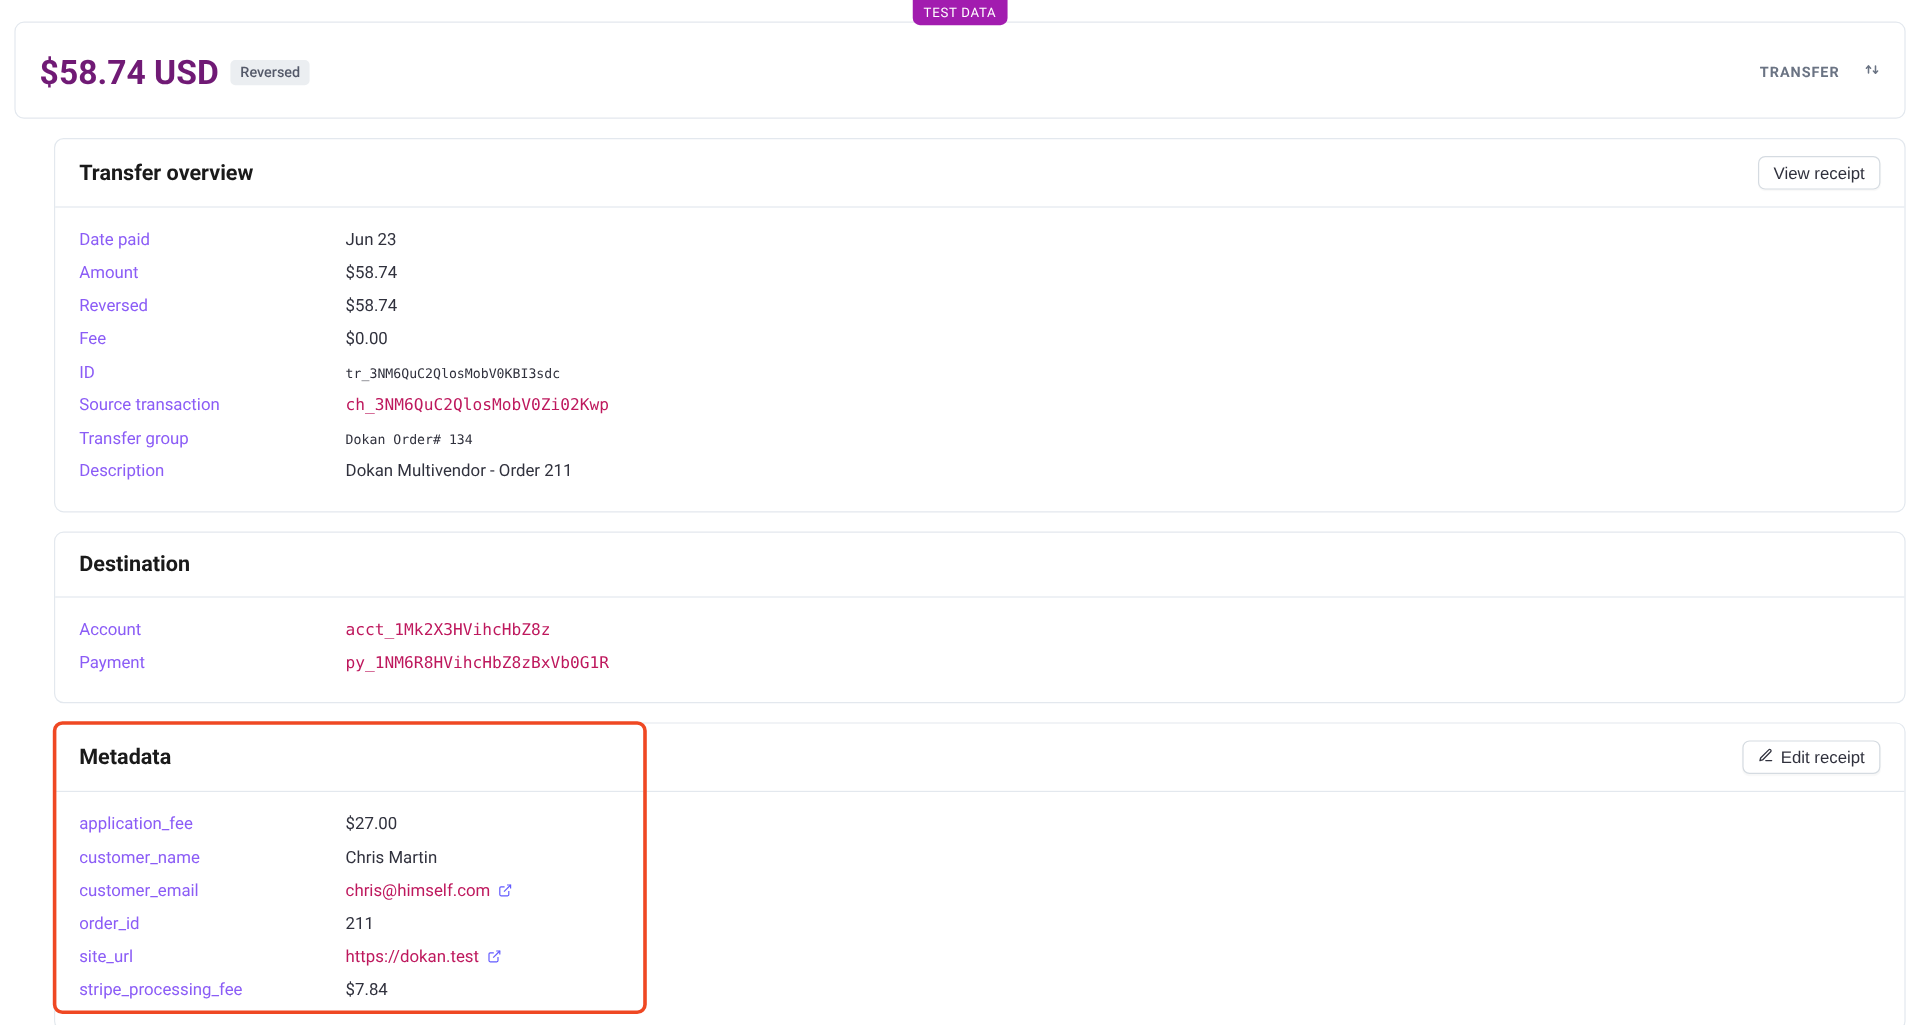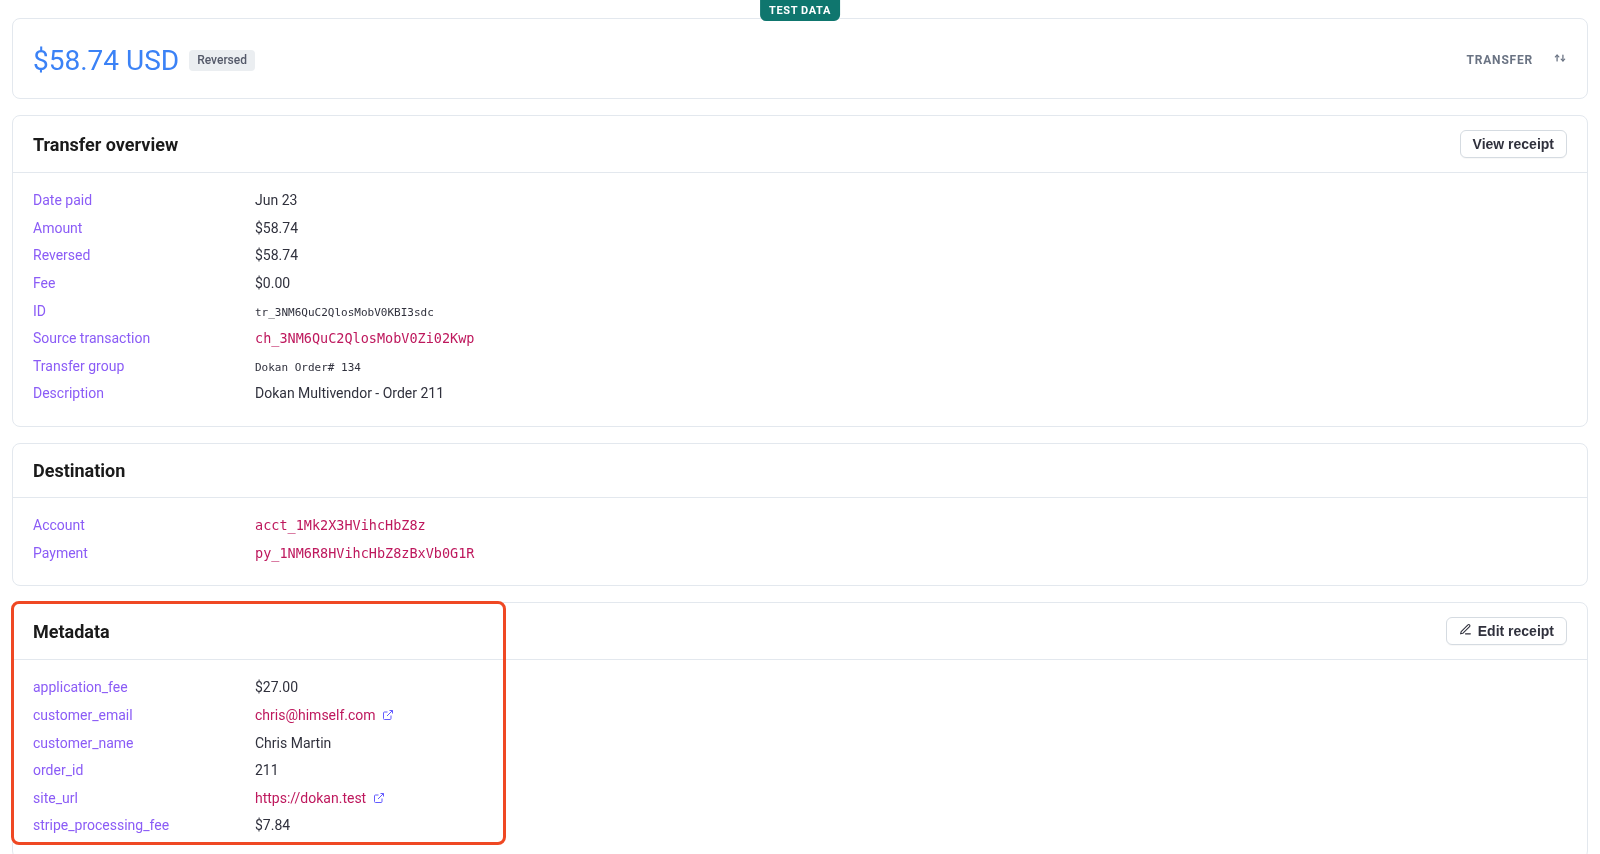--- a/index.html
+++ b/index.html
@@ -6,63 +6,64 @@
   body {
     font-family: -apple-system, BlinkMacSystemFont, "Segoe UI", Roboto, Helvetica, Arial, sans-serif;
     background: #ffffff;
     color: #30313d;
     font-size: 14px;
     line-height: 1.4;
     padding: 0 0 40px 0;
   }
   .test-data-badge {
     display: inline-block;
-    background: #0f766e;
+    background: #a21caf;
     color: #fff;
-    font-weight: 700;
+    font-weight: 400;
     font-size: 11px;
     letter-spacing: 0.6px;
     padding: 3px 9px;
     border-radius: 0 0 6px 6px;
     position: absolute;
     left: 50%;
     transform: translateX(-50%);
     top: 0;
     text-transform: uppercase;
   }
   .page-wrap {
     padding: 0 12px;
   }
   .card {
     border: 1px solid #e3e8ee;
     border-radius: 8px;
     margin-top: 16px;
     background: #fff;
+    margin-left: 33px;
   }
   .card-header-row {
     display: flex;
     align-items: center;
     justify-content: space-between;
     padding: 14px 20px;
     border-bottom: 1px solid #e3e8ee;
   }
   .amount-header {
     display:flex;
     align-items:center;
     justify-content:space-between;
     padding: 22px 20px 18px;
     border: 1px solid #e3e8ee;
     border-radius: 8px;
     margin-top: 18px;
   }
   .amount-left { display:flex; align-items:center; gap:10px; }
   .amount {
     font-size: 28px;
-    font-weight: 400;
-    color: #3b82f6;
+    font-weight: 700;
+    color: #701a75;
   }
   .status-tag {
     background: #ebeef1;
     color: #545969;
     font-size: 12px;
     font-weight: 500;
     padding: 2px 8px;
     border-radius: 4px;
   }
   .transfer-label {
@@ -79,21 +80,21 @@
   .section-title {
     font-size: 18px;
     font-weight: 700;
     color: #1a1a1a;
   }
   .btn {
     border: 1px solid #d5dbe1;
     background: #fff;
     color: #30313d;
     font-size: 14px;
-    font-weight: 700;
+    font-weight: 400;
     padding: 5px 12px;
     border-radius: 6px;
     cursor: pointer;
     display: inline-flex;
     align-items: center;
     gap: 6px;
     box-shadow: 0 1px 1px rgba(0,0,0,0.03);
   }
   .btn svg { width:13px; height:13px; }
   .kv-list { padding: 14px 20px 18px; }
@@ -235,37 +236,37 @@
         </span>
         <span>Edit receipt</span>
       </button>
     </div>
     <div class="kv-list">
       <div class="kv-row">
         <div class="kv-key">application_fee</div>
         <div class="kv-val">$27.00</div>
       </div>
       <div class="kv-row">
+        <div class="kv-key">customer_name</div>
+        <div class="kv-val">Chris Martin</div>
+      </div>
+      <div class="kv-row">
         <div class="kv-key">customer_email</div>
         <div class="kv-val">
           <a class="link sans">chris@himself.com</a>
           <span class="ext-icon">
             <svg viewBox="0 0 24 24">
                 <path d="M18 13v6a2 2 0 01-2 2H5a2 2 0 01-2-2V8a2 2 0 012-2h6"></path>
                 <polyline points="15 3 21 3 21 9"></polyline>
                 <line x1="10" y1="14" x2="21" y2="3"></line>
               </svg>
           </span>
         </div>
       </div>
       <div class="kv-row">
-        <div class="kv-key">customer_name</div>
-        <div class="kv-val">Chris Martin</div>
-      </div>
-      <div class="kv-row">
         <div class="kv-key">order_id</div>
         <div class="kv-val">211</div>
       </div>
       <div class="kv-row">
         <div class="kv-key">site_url</div>
         <div class="kv-val">
           <a class="link sans">https://dokan.test</a>
           <span class="ext-icon">
             <svg viewBox="0 0 24 24">
                 <path d="M18 13v6a2 2 0 01-2 2H5a2 2 0 01-2-2V8a2 2 0 012-2h6"></path>

